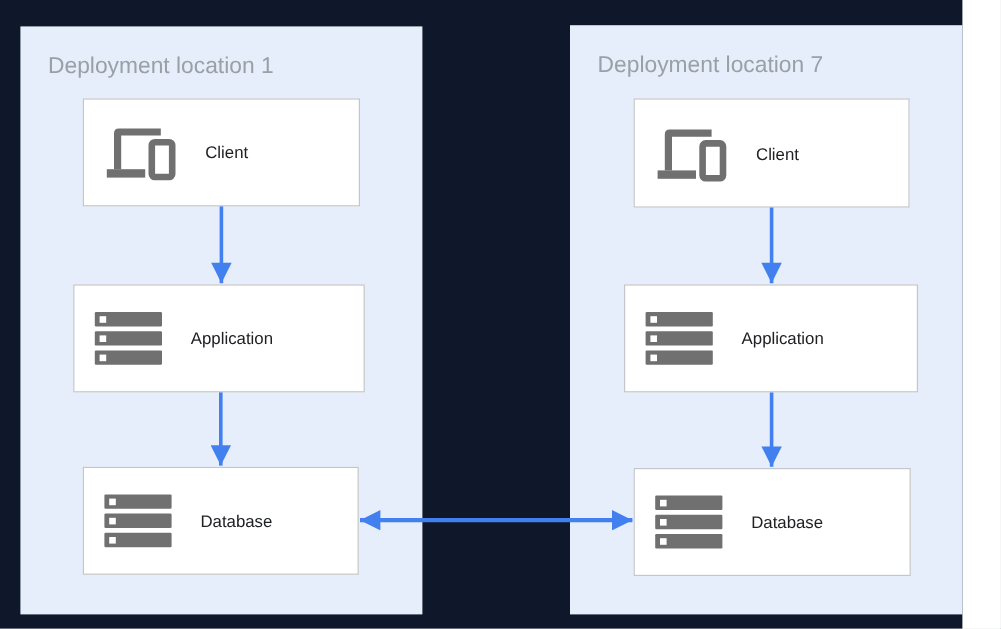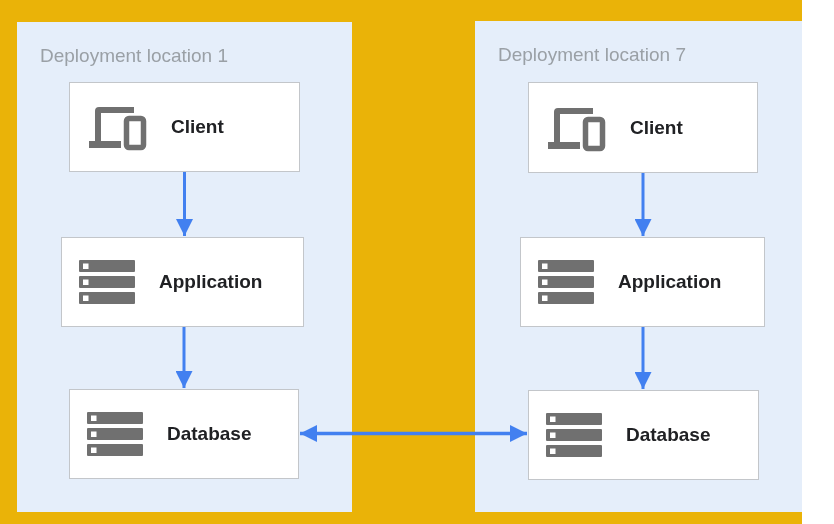--- a/index.html
+++ b/index.html
@@ -5,21 +5,21 @@
   html, body {
     margin: 0;
     padding: 0;
     background: #ffffff;
     font-family: "Liberation Sans", sans-serif;
   }
   .canvas {
     position: relative;
     width: 802px;
     height: 524px;
-    background: #eab308;
+    background: #0f172a;
     overflow: hidden;
   }
   .panel {
     position: absolute;
     background: #e5eefa;
   }
   .panel-1 { left: 17px;  top: 22px; width: 335px; height: 490px; }
   .panel-2 { left: 475px; top: 21px; width: 338px; height: 491px; }
   .panel-label {
     position: absolute;
@@ -39,24 +39,23 @@
     align-items: center;
     padding-left: 16px;
   }
   .node .icon {
     flex: 0 0 auto;
     display: flex;
     align-items: center;
   }
   .node .node-label {
     margin-left: 23px;
-    font-size: 19px;
+    font-size: 14px;
     color: #202124;
     white-space: nowrap;
-    font-weight: bold;
   }
   .n-client-1 { left: 69px;  top: 82px;  width: 231px; height: 90px; }
   .n-app-1    { left: 61px;  top: 237px; width: 243px; height: 90px; }
   .n-db-1     { left: 69px;  top: 389px; width: 230px; height: 90px; }
   .n-client-2 { left: 528px; top: 82px;  width: 230px; height: 91px; }
   .n-app-2    { left: 520px; top: 237px; width: 245px; height: 90px; }
   .n-db-2     { left: 528px; top: 390px; width: 231px; height: 90px; }
   .edges {
     position: absolute;
     left: 0; top: 0;

